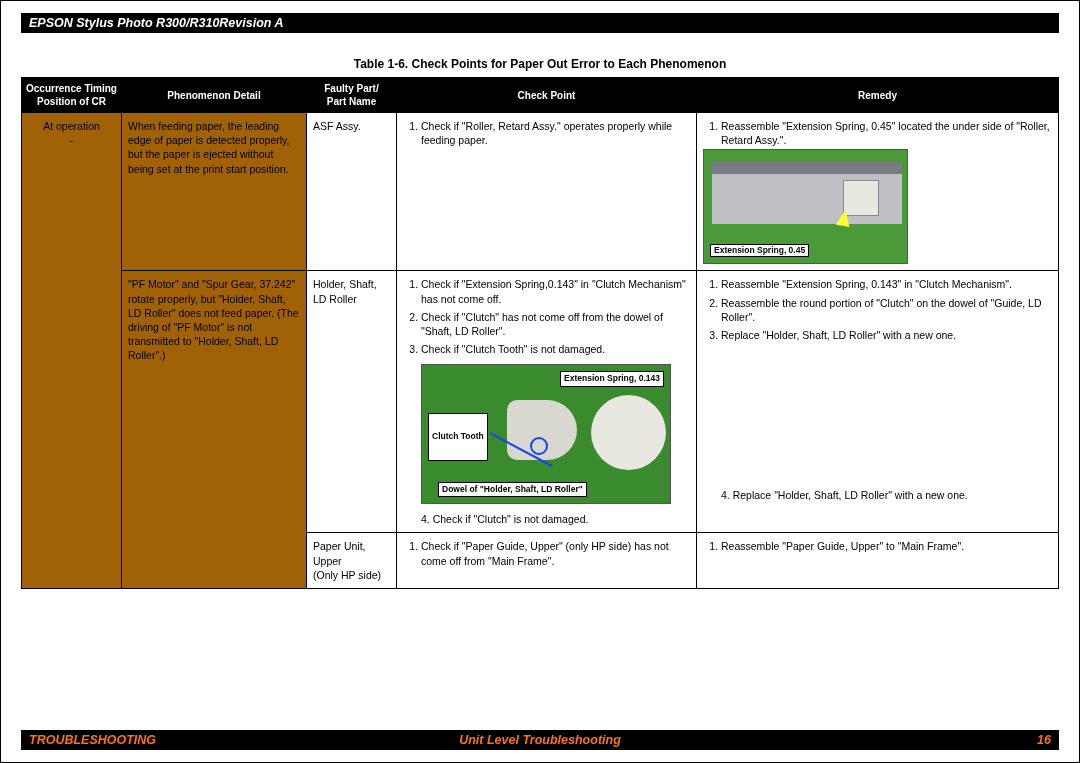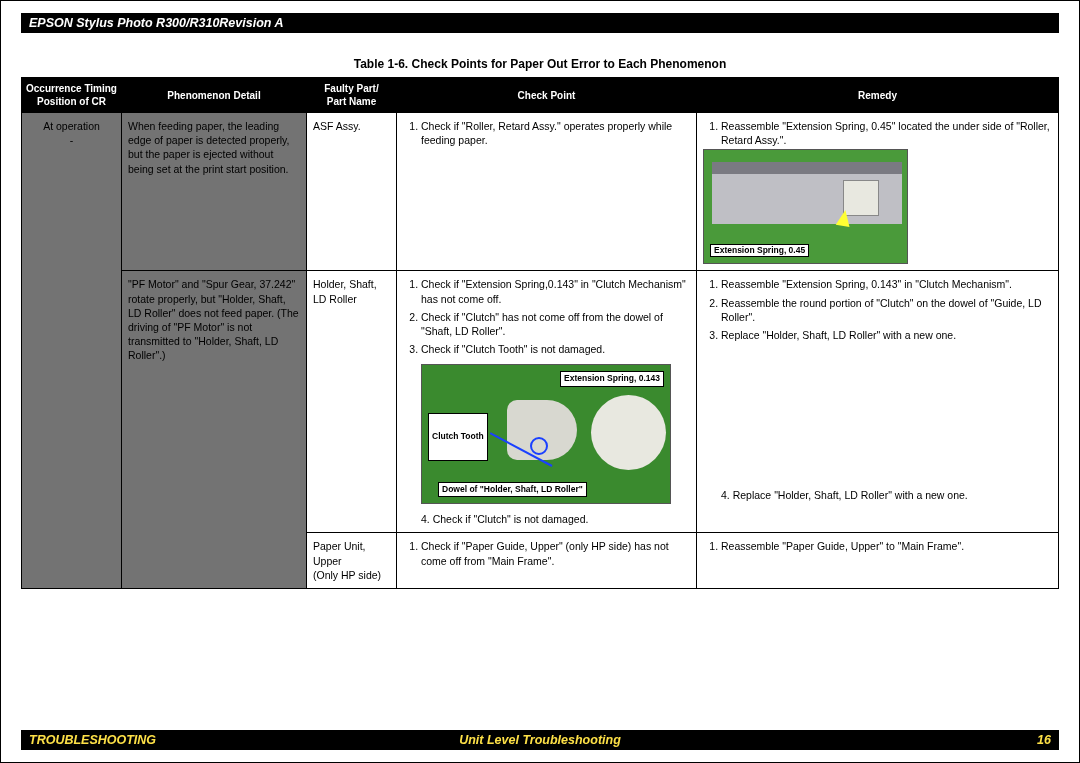--- a/index.html
+++ b/index.html
@@ -53,21 +53,21 @@
     font-size: 10.5px;
     vertical-align: top;
     padding: 6px 6px;
     line-height: 1.35;
   }
   table.main th.c1 { width: 100px; }
   table.main th.c2 { width: 185px; }
   table.main th.c3 { width: 90px; }
   table.main th.c4 { width: 300px; }
   table.main th.c5 { width: auto; }
-  td.grey { background: #737373; }
+  td.grey { background: #a16207; }
   td.vmid { vertical-align: middle; text-align: center; }
   td.pdcell { vertical-align: middle; }
   td.fp { vertical-align: middle; }
   ol { padding-left: 18px; }
   ol li { margin-bottom: 2px; }
   ol.spaced li { margin-bottom: 4px; }
 
   
   .fig1 {
     width: 205px;
@@ -180,21 +180,21 @@
     border: 1px solid #000;
     font-size: 8.5px;
     font-weight: bold;
     padding: 1px 3px;
   }
 
   .footer-bar {
     position: absolute;
     left: 20px; right: 20px; bottom: 12px;
     background: #000;
-    color: #fde047;
+    color: #f97316;
     font-style: italic;
     font-weight: bold;
     font-size: 12.5px;
     display: flex;
     padding: 3px 8px;
   }
   .footer-bar .fl { flex: 1; text-align: left; }
   .footer-bar .fc { flex: 1; text-align: center; }
   .footer-bar .fr { flex: 1; text-align: right; }
 </style>

